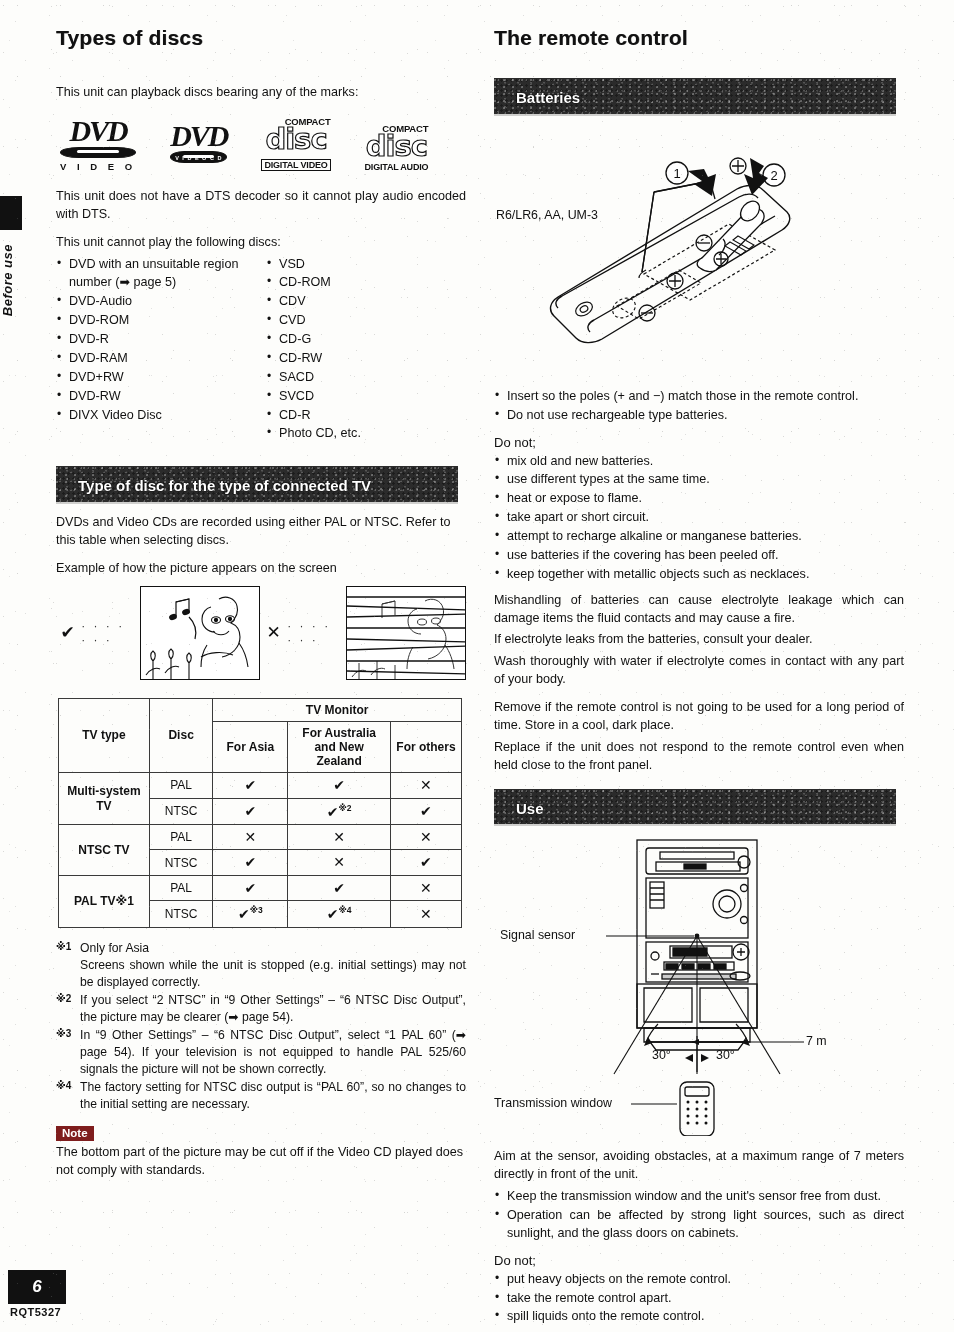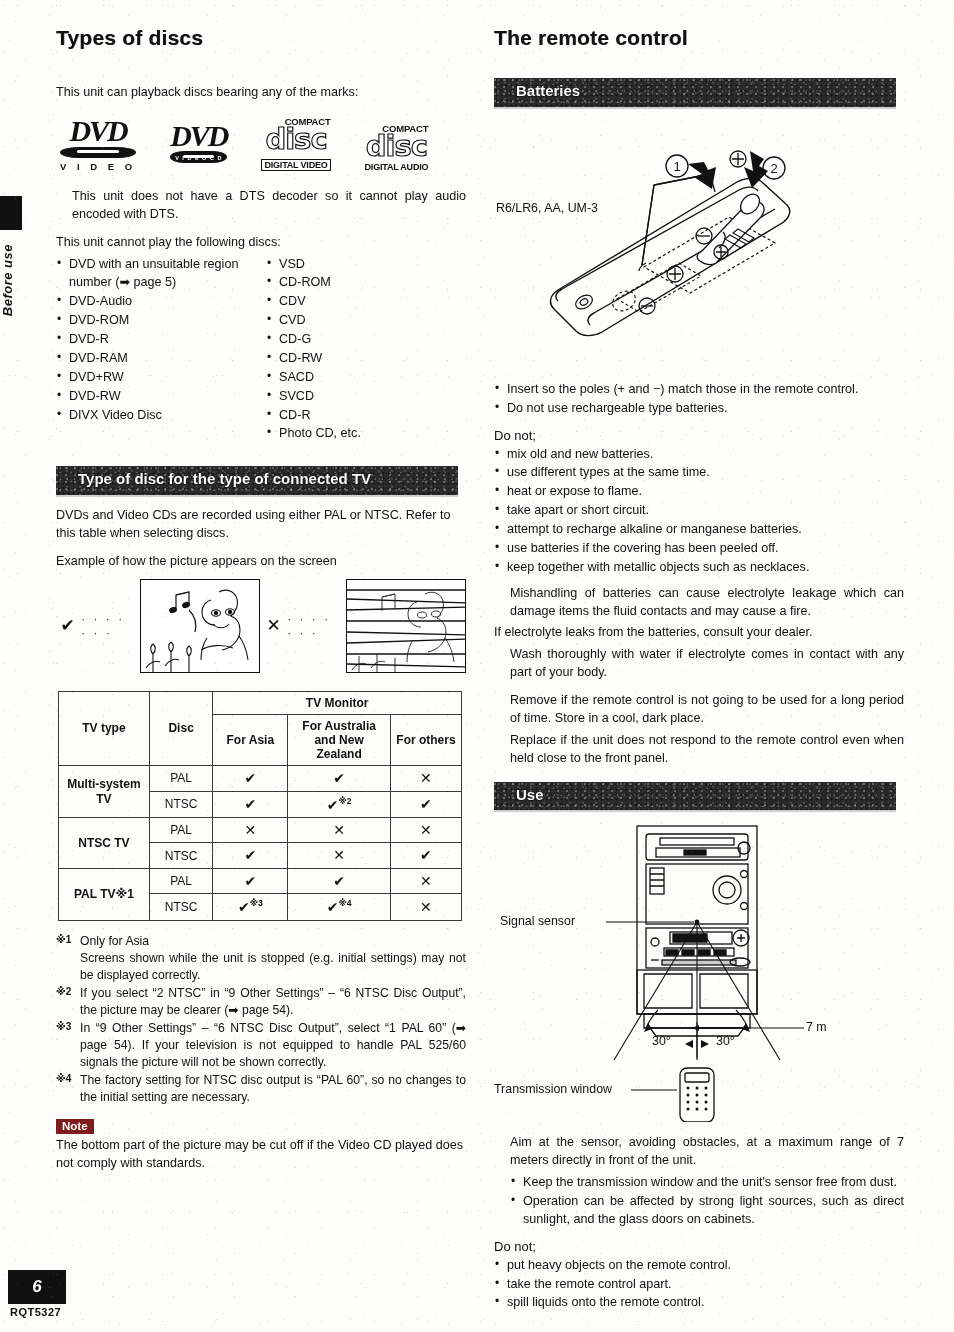--- a/index.html
+++ b/index.html
@@ -50,34 +50,34 @@
   .col-right{left:494px;}
 
   h1.sect{
     font-size:21px;font-weight:bold;margin:0 0 8px 0;letter-spacing:.2px;
     text-shadow:.4px 0 0 rgba(0,0,0,.5);
   }
 
   
   .banner{
     background:#2b2b2b;color:#fff;font-weight:bold;font-size:15px;
-    padding:4px 10px 6px 22px;margin:14px 8px 12px 0;line-height:1.25;
+    padding:11px 10px 6px 22px;margin:14px 8px 12px 0;line-height:1.25;
     background-image:
       radial-gradient(circle at 12% 30%, rgba(255,255,255,.30) .8px, transparent 1px),
       radial-gradient(circle at 37% 70%, rgba(255,255,255,.22) .7px, transparent 1px),
       radial-gradient(circle at 62% 20%, rgba(255,255,255,.26) .8px, transparent 1px),
       radial-gradient(circle at 85% 60%, rgba(255,255,255,.20) .7px, transparent 1px),
       radial-gradient(circle at 50% 50%, rgba(0,0,0,.35) 1px, transparent 1.2px);
     background-size:9px 7px,11px 9px,7px 11px,13px 8px,5px 5px;
     text-shadow:0 0 1px #000,0 0 2px #000;
     box-shadow:0 2px 0 rgba(0,0,0,.18);
   }
 
   p{margin:0 0 10px 0;font-size:12.6px;line-height:1.42;}
-  .just{text-align:justify;margin-left:16px;}
+  .just{text-align:justify;}
   .tight{margin-bottom:4px;}
   .strong-lbl{font-weight:normal;font-size:13px;margin:10px 0 3px 0;}
 
   ul.bul{list-style:none;margin:0 0 8px 0;padding:0;}
   ul.bul li{
     font-size:12.6px;line-height:1.42;padding-left:13px;position:relative;margin-bottom:1px;
   }
   ul.bul li:before{
     content:"\2022";position:absolute;left:1px;top:-1px;font-size:12px;
   }

